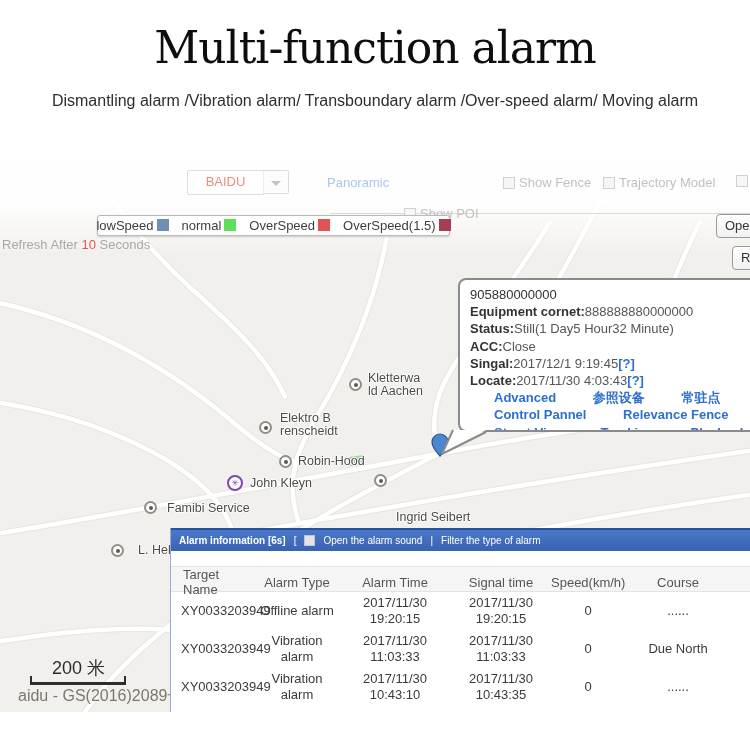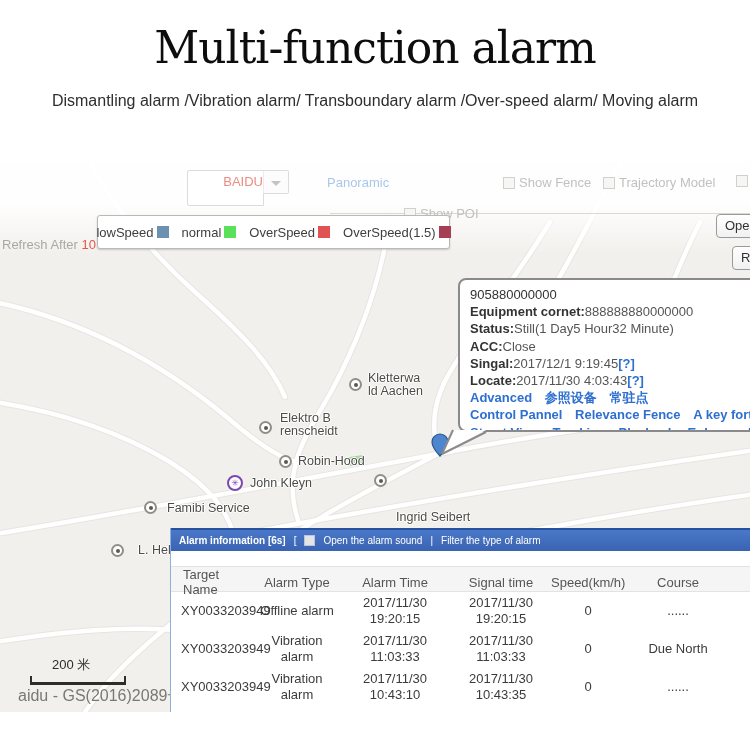--- a/index.html
+++ b/index.html
@@ -18,36 +18,36 @@
   #shot { position:absolute; top:162px; left:0; width:750px; height:550px;
     background:#f2f0ec; overflow:hidden; }
   #roads { position:absolute; top:0; left:0; z-index:0; }
   #topfade { position:absolute; top:0; left:0; width:750px; height:92px; z-index:2;
     background:linear-gradient(to bottom, rgba(255,255,255,0.95) 45%, rgba(255,255,255,0)); }
   .hairline { position:absolute; height:1px; background:#dbd9d6; z-index:3; }
 
   
   .tb { z-index:4; font-size:13px; white-space:nowrap; }
   #addr { left:2px; top:12px; color:#b8b6b3; }
-  #map-select { left:187px; top:8px; width:77px; height:36px; border:1px solid #dedcd9;
-    background:rgba(255,255,255,.55); color:#ea8d82; text-align:right; line-height:22px;
+  #map-select { left:187px; top:8px; width:77px; height:25px; border:1px solid #dedcd9;
+    background:rgba(255,255,255,.55); color:#ea8d82; text-align:center; line-height:22px;
     border-radius:2px 0 0 2px; }
   #map-select-arrow { left:263px; top:8px; width:26px; height:24px; border:1px solid #dedcd9;
     border-left:none; background:rgba(250,250,250,.55); border-radius:0 2px 2px 0; }
   #map-select-arrow::before { content:""; position:absolute; left:8px; top:10px;
     border:5px solid transparent; border-top-color:#c6c4c1; }
   #panoramic { left:327px; top:13px; color:#a9c7ec; }
   .tb-check { display:flex; align-items:center; gap:4px; color:#c3c1bf; }
   .cb { display:inline-block; width:12px; height:12px; border:1px solid #d2d0ce;
     background:#f6f6f5; }
   #refresh { left:2px; top:41px; color:#aaa8a5;margin-top:34px; }
   #refresh b { color:#e2574e; font-weight:normal; }
 
   
-  #legend { left:97px; top:53px; width:353px; height:34px; background:#ffffff;
+  #legend { left:97px; top:53px; width:353px; height:21px; background:#ffffff;
     border:1px solid #b9b9b9; border-radius:3px; box-shadow:0 1px 2px rgba(0,0,0,.18);
     display:flex; align-items:center; justify-content:center; gap:13px;
     font-size:13px; color:#3e3e3e; z-index:5; white-space:nowrap; }
   .sw { display:inline-block; width:12px; height:12px; margin-left:3px; vertical-align:-1px; }
 
   
   .map-btn { z-index:5; height:24px; background:linear-gradient(#ffffff,#f1f1f1);
     border:1px solid #9a9a9a; border-radius:4px; font-size:13px; color:#333;
     padding:3px 8px; white-space:nowrap; overflow:hidden; }
   #btn-open { left:716px; top:52px; width:46px; }
@@ -66,25 +66,25 @@
     transform:rotate(-8deg); }
 
   
   #marker { z-index:6; }
   #popup { left:458px; top:116px; width:318px; height:154px; background:#ffffff;
     border:2px solid #8a8a8a; border-radius:8px; z-index:7; padding:6px 10px;
     font-size:13px; line-height:17.2px; color:#555; white-space:nowrap; overflow:hidden; }
   #popup .ttl { color:#333; }
   #popup .lbl { font-weight:bold; color:#333; }
   #popup a, .bluelink { color:#2e6fd0; font-weight:bold; text-decoration:none; }
-  #popup .lrow span { margin-right:9px; }
+  #popup .lrow span { margin-right:9px;margin-left:24px; }
   #tail { left:438px; top:266px; z-index:8; }
 
   
-  #scale-text { left:52px; top:494px; z-index:3; font-size:13px; color:#2f2c29; }
+  #scale-text { left:52px; top:494px; z-index:3; font-size:18px; color:#2f2c29; }
   #scale-bar { left:30px; top:514px; width:96px; height:9px; z-index:3;
     border-left:2px solid #2f2c29; border-right:2px solid #2f2c29;
     border-bottom:3px solid #2f2c29; }
   #copyright { left:18px; top:524px; z-index:3; font-size:16px; color:#7b7873; white-space:nowrap; }
 
   
   #panel { left:170px; top:366px; width:580px; height:184px; background:#ffffff;
     border-left:1px solid #8fb0dc; z-index:9; overflow:hidden; }
   #panel-bar { height:23px; background:linear-gradient(#4a78c8,#3a63b2);
     border-top:2px solid #27509d; display:flex; align-items:center; gap:8px;

